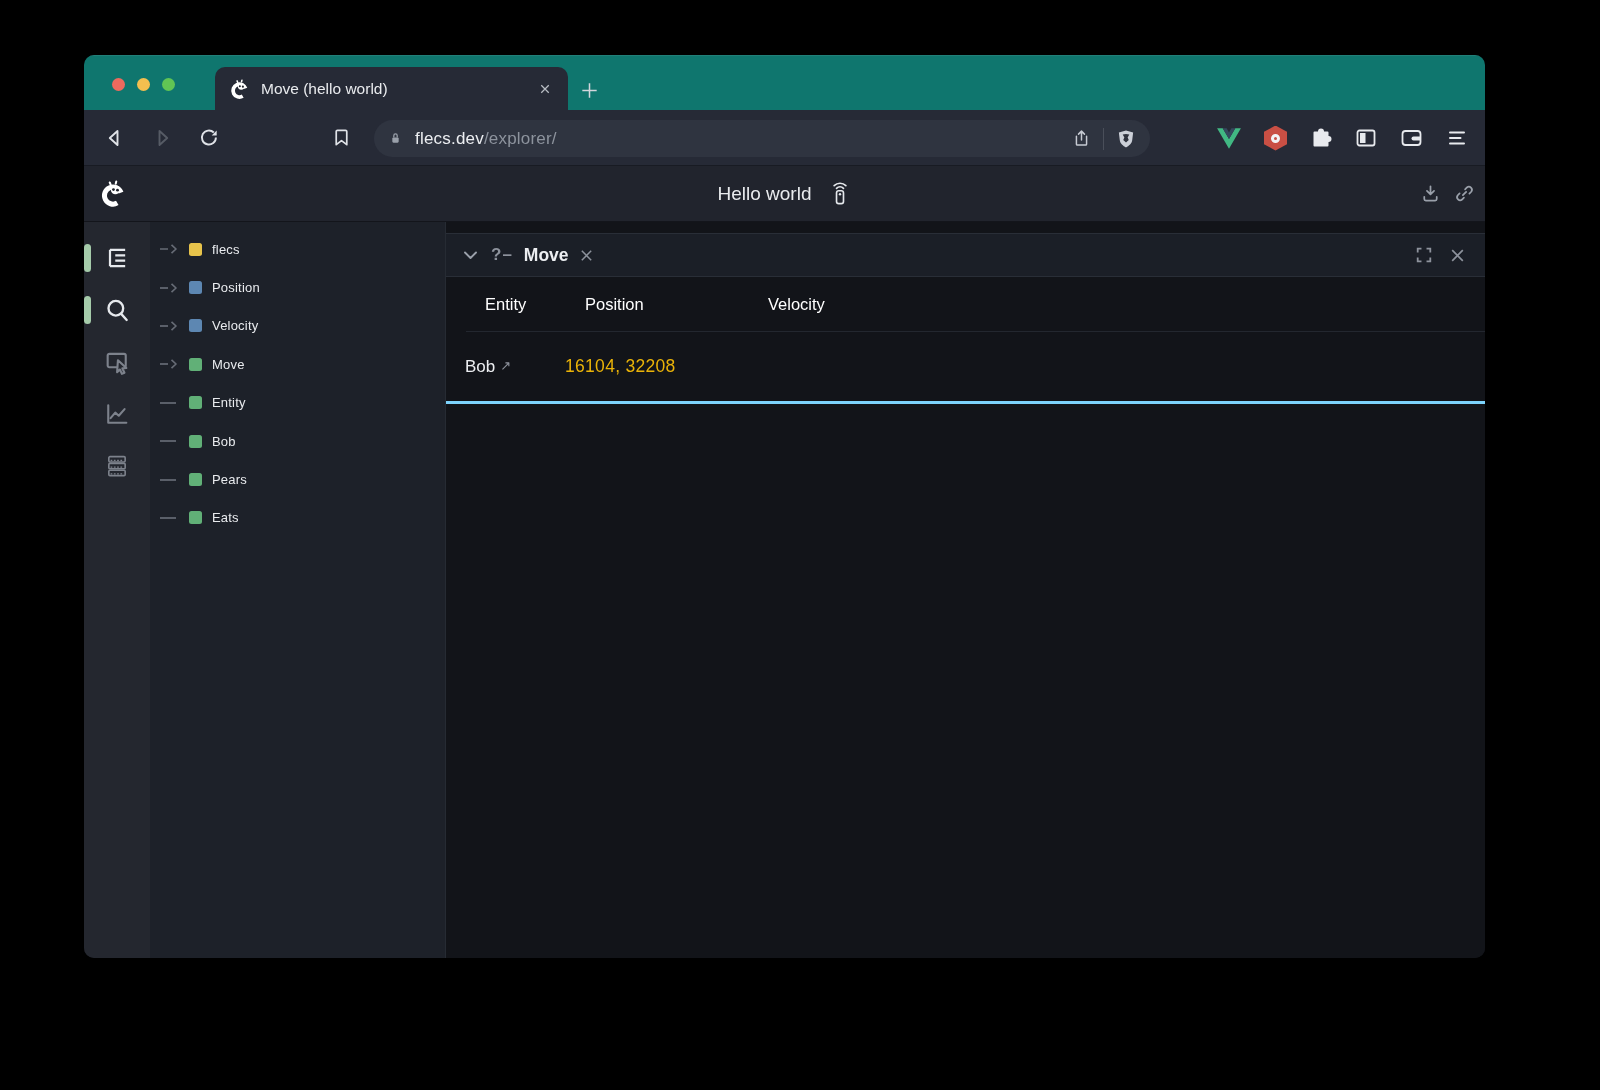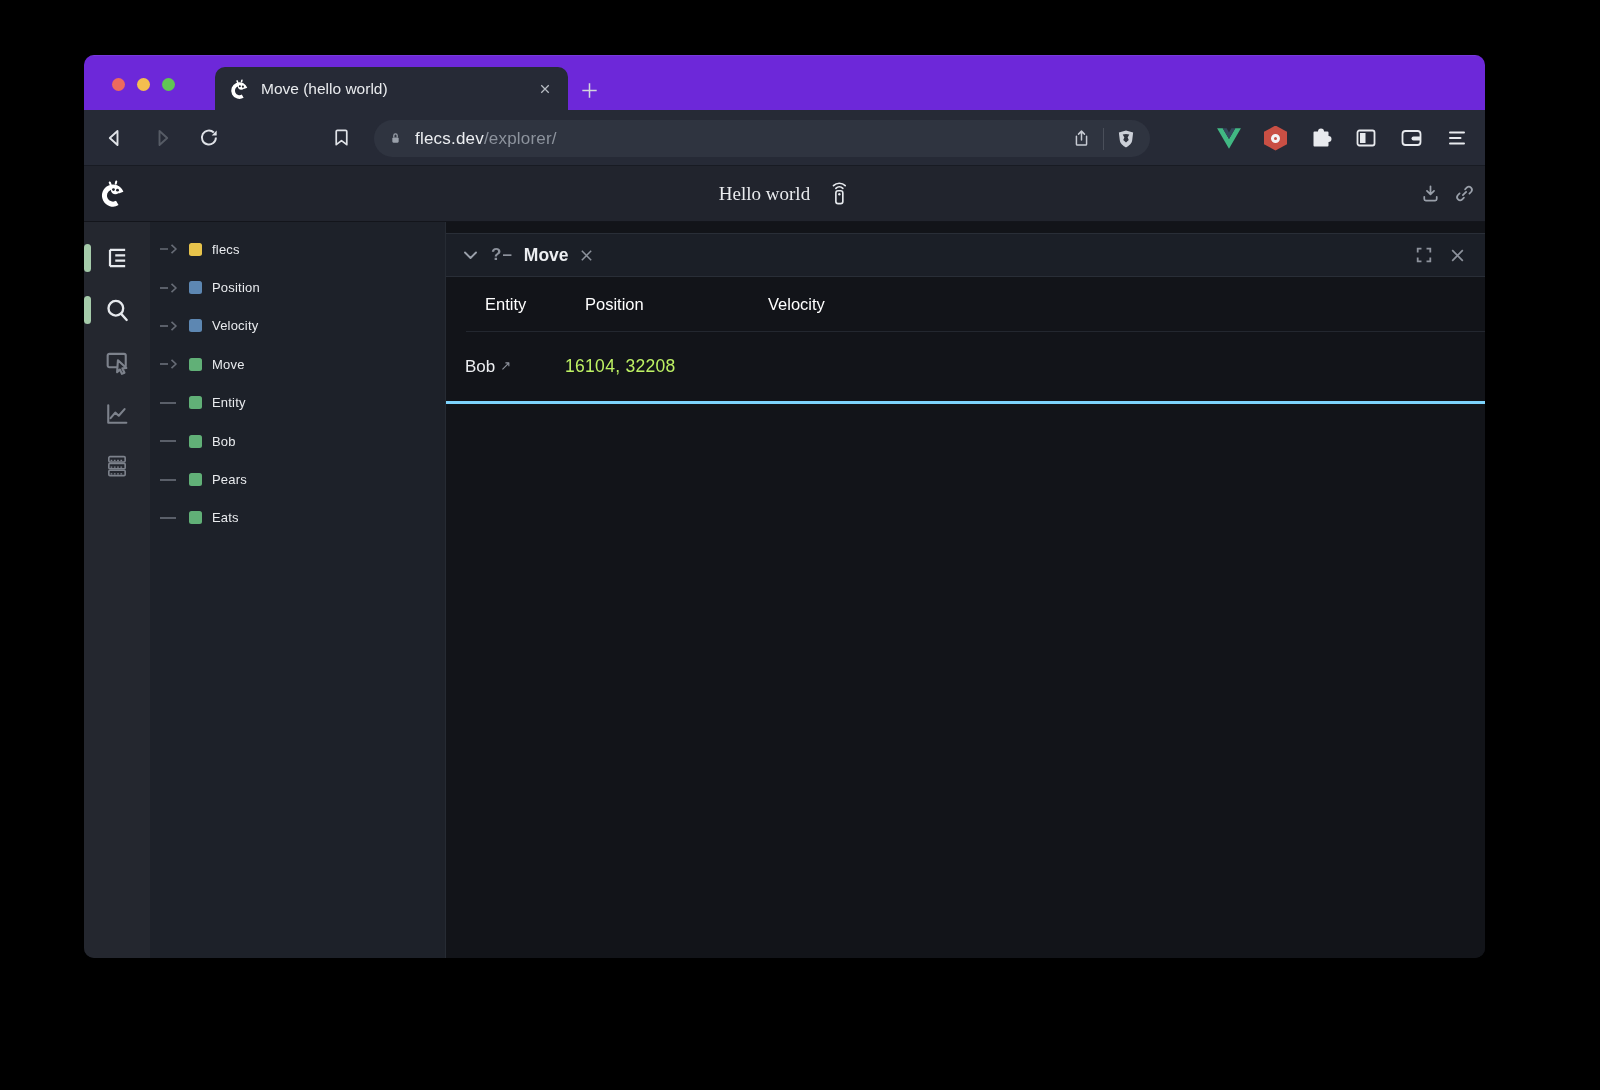--- a/index.html
+++ b/index.html
@@ -4,21 +4,21 @@
 <style>
   * { margin:0; padding:0; box-sizing:border-box; }
   html,body { width:1600px; height:1090px; background:#000; overflow:hidden;
               font-family:"Liberation Sans", sans-serif; }
 
   .window { position:absolute; left:84px; top:55px; width:1401px; height:903px;
             border-radius:10px; overflow:hidden; background:#15171e;
             box-shadow:0 18px 60px rgba(0,0,0,.7); }
 
   
-  .tabbar { position:relative; height:55px; background:#6d28d9;
+  .tabbar { position:relative; height:55px; background:#0f766e;
             border-top:1px solid rgba(255,255,255,.08); }
   .traffic { position:absolute; left:28px; top:22px; display:flex; gap:12px; }
   .traffic .dot { width:13px; height:13px; border-radius:50%; }
   .tab { position:absolute; left:131px; top:11px; width:353px; height:44px;
          background:#262a36; border-radius:10px 10px 0 0;
          display:flex; align-items:center; padding:0 14px; gap:11px; }
   .tab-title { flex:1; color:#e9ebee; font-size:15.5px; white-space:nowrap; overflow:hidden; }
   .icon-btn { display:flex; align-items:center; justify-content:center; background:none; border:none; cursor:pointer; padding:0; }
   .newtab { position:absolute; left:494px; top:23px; color:#d3d6dc; }
 
@@ -35,21 +35,21 @@
   .url-div { width:1px; height:22px; background:#4a4f5a; }
   .ext-row { position:absolute; right:16px; top:0; height:56px;
              display:flex; align-items:center; gap:21px; }
 
   
   .appheader { position:relative; height:56px; background:#21242d;
                border-bottom:1px solid rgba(0,0,0,.4);
                display:flex; align-items:center; padding:0 9px 0 15px; }
   .apptitle { position:absolute; left:50%; transform:translateX(-50%);
               display:flex; align-items:center; gap:18px;
-              color:#e9ebee; font-size:19px;font-family:Liberation Serif, serif; }
+              color:#e9ebee; font-size:19px; }
   .hdr-icons { margin-left:auto; display:flex; align-items:center; gap:11px; color:#9aa0aa; }
 
   
   .content { display:flex; height:736px; }
 
   .strip { position:relative; width:66px; background:#24272f; flex:none;
            display:flex; flex-direction:column; align-items:center;
            padding-top:22px; gap:24px; }
   .tool { width:28px; height:28px; color:#7d828c; cursor:pointer; }
   .tool.active { color:#e6e9ed; }
@@ -75,21 +75,21 @@
 
   .thead { display:flex; height:55px; align-items:center;
            border-bottom:1px solid #23272f; color:#ffffff; font-size:16.5px;margin-left:20px; }
   .trow  { display:flex; height:72px; align-items:center;
            border-bottom:3px solid #7dd3fc; }
   .c1 { width:119px; padding-left:19px; }
   .c2 { width:183px; }
   .c3 { flex:1; }
   .ent { color:#eceef1; font-size:17px; }
   .ent-arrow { color:#8d929c; font-size:13px; margin-left:5px; position:relative; top:-2px; }
-  .val { color:#bef264; font-size:17.5px; letter-spacing:.3px; }
+  .val { color:#eab308; font-size:17.5px; letter-spacing:.3px; }
 
   svg { display:block; }
 </style>
 </head>
 <body>
 
 <svg width="0" height="0" style="position:absolute">
   <symbol id="flecs-logo" viewBox="0 0 36 36">
     <path d="M 23.5 29.53 A 11 11 0 1 1 28.34 16.24" fill="none" stroke="#fff" stroke-width="6.4"></path>
     <circle cx="21" cy="12.5" r="5.8" fill="#fff"></circle>

